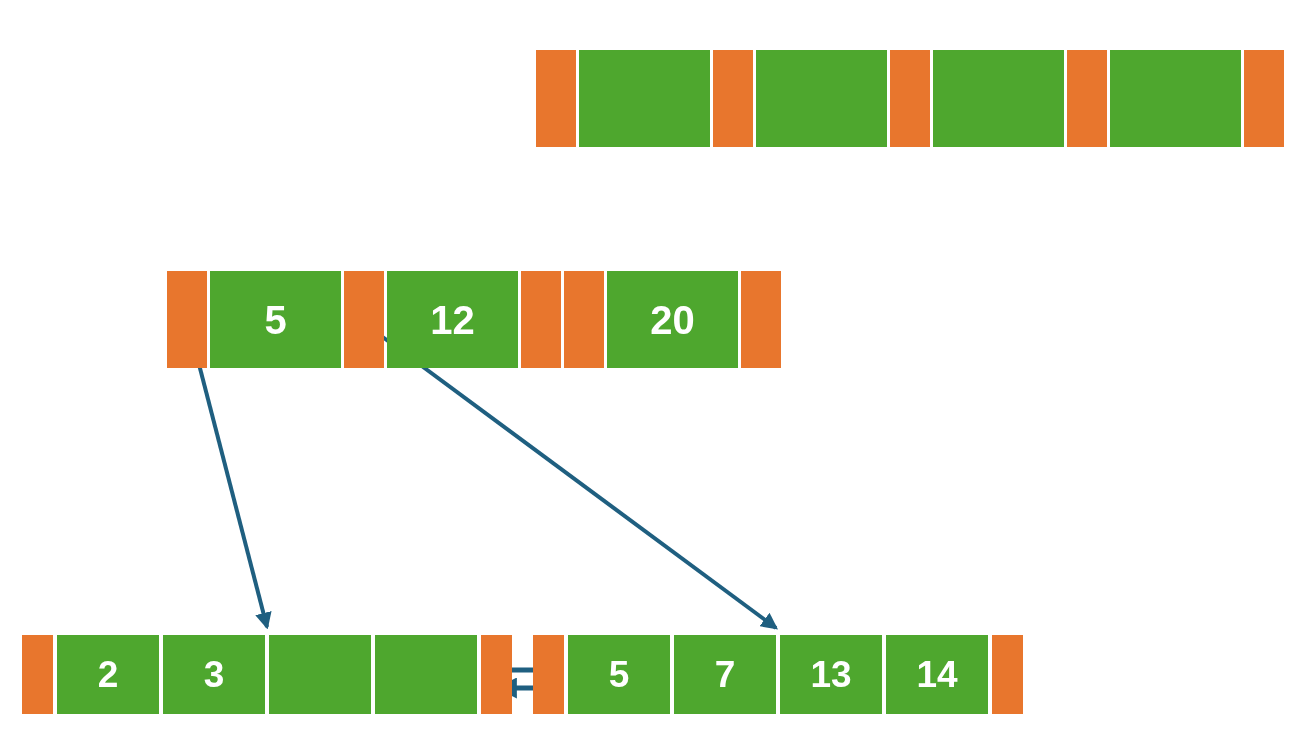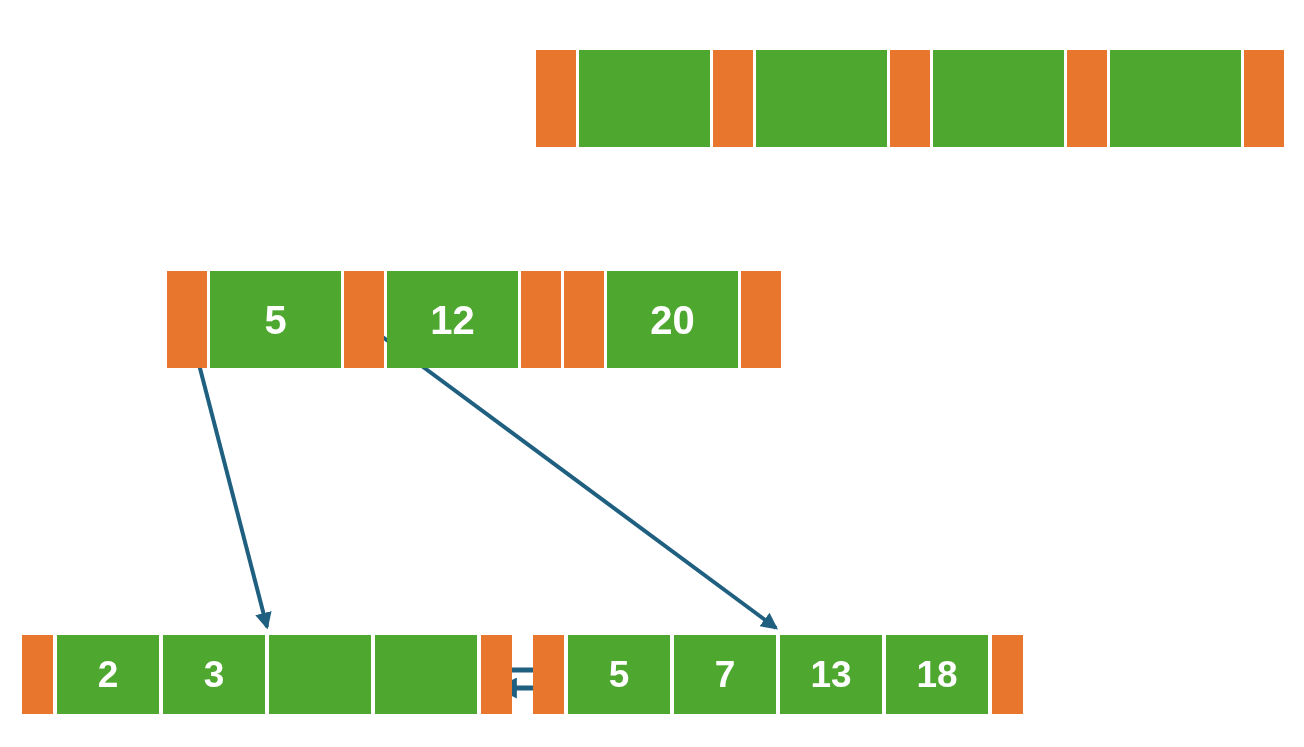--- a/index.html
+++ b/index.html
@@ -100,17 +100,17 @@
     <span class="cell"></span>
     <span class="cell"></span>
     <span class="sep"></span>
   </div>
 
   <div class="row size-sm" style="left:533px; top:635px;">
     <span class="sep"></span>
     <span class="cell">5</span>
     <span class="cell">7</span>
     <span class="cell">13</span>
-    <span class="cell">18</span>
+    <span class="cell">14</span>
     <span class="sep"></span>
   </div>
 
 </div>
 
 </body></html>

